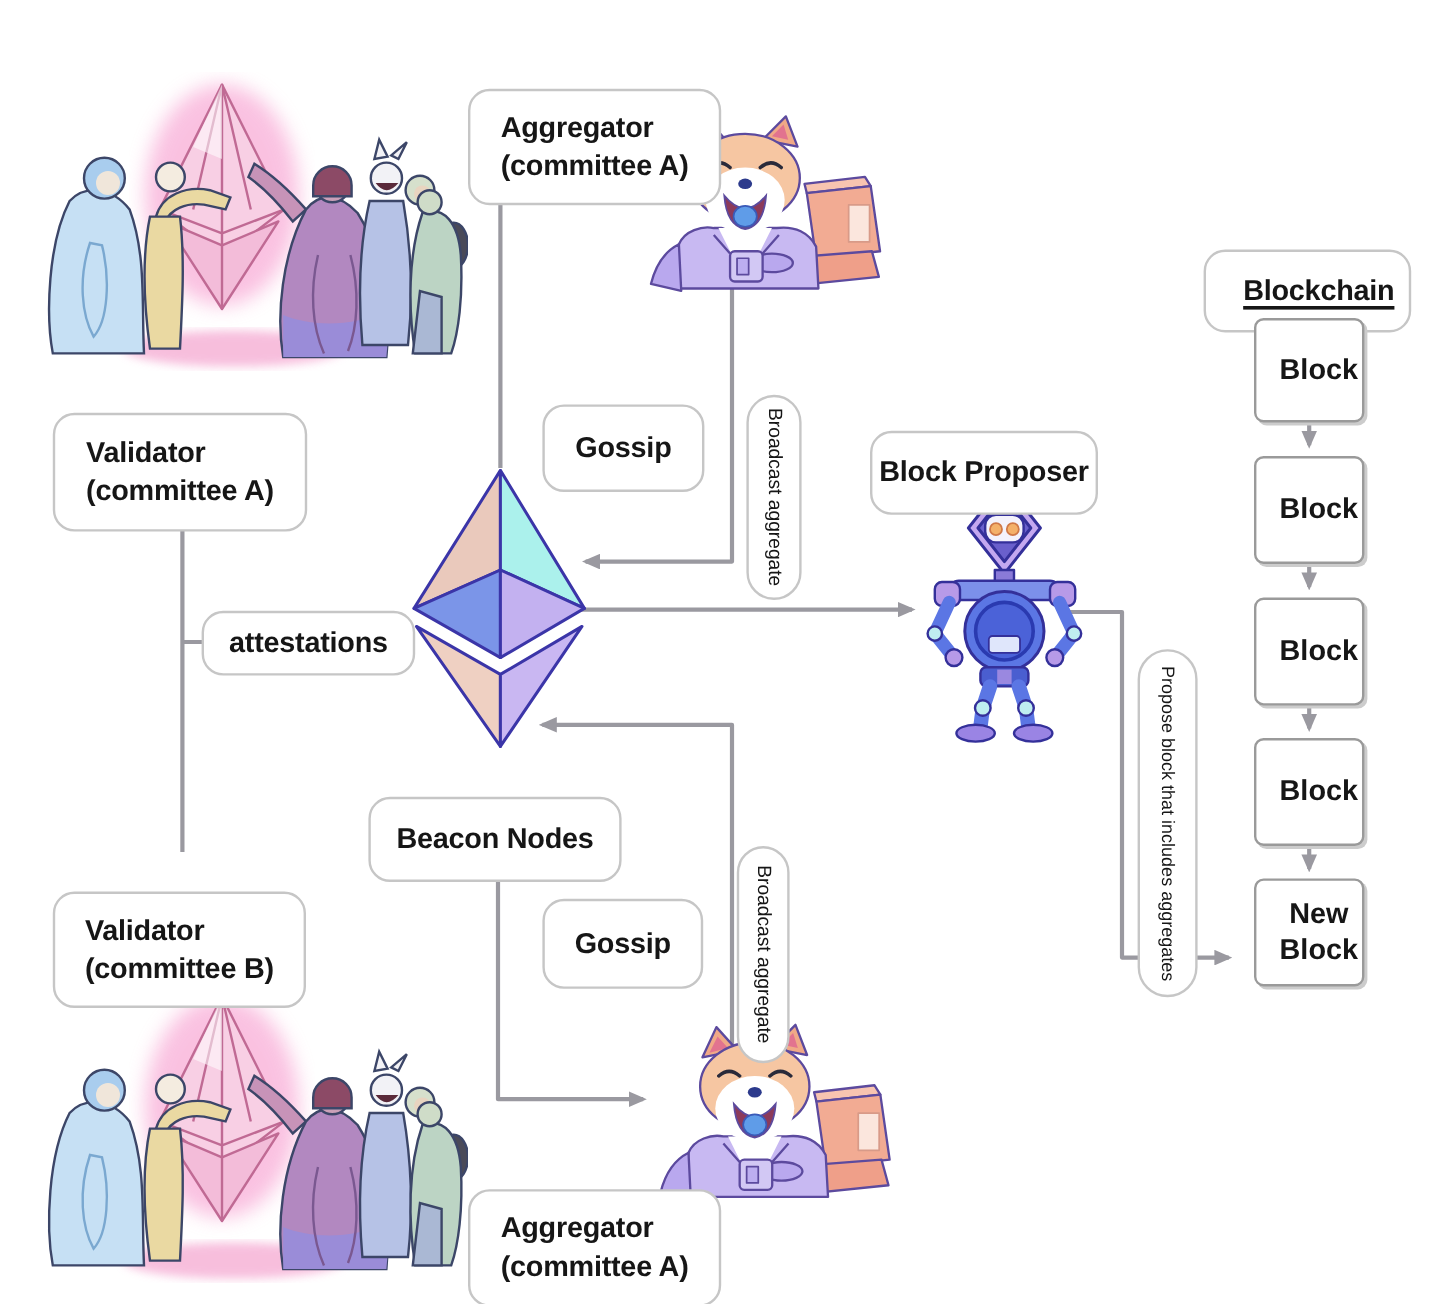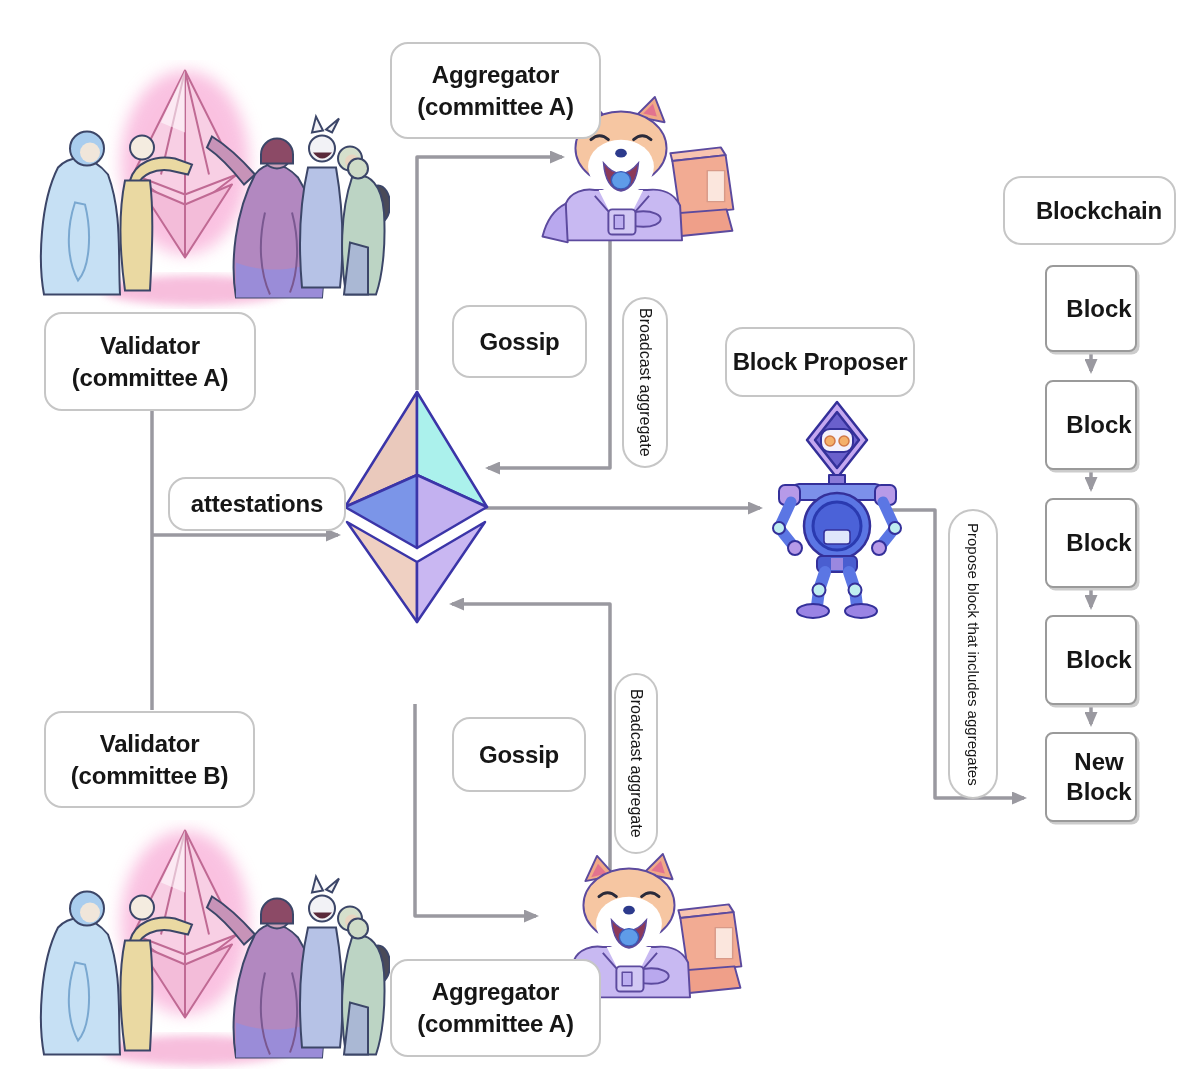--- a/index.html
+++ b/index.html
@@ -1,29 +1,29 @@
 <!DOCTYPE html>
 <html><head>
 <meta charset="utf-8">
 <style>
   html,body{margin:0;padding:0;background:#ffffff;}
   #stage{position:relative;width:1200px;height:1087px;background:#ffffff;overflow:hidden;
          font-family:"Liberation Sans",sans-serif;color:#161616;}
   .node{position:absolute;background:#fff;border:2px solid #c6c6c6;border-radius:18px;
-        display:flex;align-items:center;justify-content:center;text-align:center;
+        display:flex;align-items:center;justify-content:center;text-align:left;
         font-weight:700;font-size:24px;line-height:1.32;letter-spacing:-0.2px;
-        white-space:pre-line;box-sizing:border-box;z-index:3;}
+        white-space:pre-line;box-sizing:border-box;z-index:3;margin-top:32px;}
   .pill{border-radius:26px;font-weight:500;font-size:16px;letter-spacing:0;line-height:1;}
   .pill span{writing-mode:vertical-rl;}
   .pill.small span{font-size:15px;}
   .blk{position:absolute;background:#fff;border:2px solid #9a9a9a;border-radius:8px;
        box-shadow:2.5px 2.5px 0 #cccccc;display:flex;align-items:center;justify-content:center;
        font-weight:700;font-size:24px;line-height:1.25;text-align:center;white-space:pre-line;
        box-sizing:border-box;z-index:3;padding-left:16px;}
-  .bc-title{text-underline-offset:5px;text-decoration-thickness:2.5px;padding-left:19px;}
+  .bc-title{text-decoration:underline;text-underline-offset:5px;text-decoration-thickness:2.5px;padding-left:19px;}
   svg.lines{position:absolute;left:0;top:0;z-index:1;}
   svg.illus{position:absolute;z-index:2;}
   #defs{position:absolute;width:0;height:0;overflow:hidden;}
 </style>
 </head>
 <body>
 
 <div id="stage">
 
   <svg id="defs" aria-hidden="true">
@@ -202,20 +202,21 @@
     </svg>
 
   <div class="node" style="left:390px;top:42px;width:211px;height:97px">Aggregator
 (committee A)</div>
   <div class="node" style="left:452px;top:305px;width:135px;height:73px">Gossip</div>
   <div class="node pill" style="left:622px;top:297px;width:46px;height:171px">
     <span>Broadcast aggregate</span></div>
   <div class="node" style="left:44px;top:312px;width:212px;height:99px">Validator
 (committee A)</div>
   <div class="node" style="left:168px;top:477px;width:178px;height:54px">attestations</div>
+  <div class="node" style="left:307px;top:632px;width:211px;height:71px">Beacon Nodes</div>
   <div class="node" style="left:725px;top:327px;width:190px;height:70px">Block Proposer</div>
   <div class="node" style="left:452px;top:717px;width:134px;height:75px">Gossip</div>
   <div class="node pill" style="left:614px;top:673px;width:44px;height:181px">
     <span>Broadcast aggregate</span></div>
   <div class="node" style="left:44px;top:711px;width:211px;height:97px">Validator
 (committee B)</div>
   <div class="node" style="left:390px;top:959px;width:211px;height:98px">Aggregator
 (committee A)</div>
   <div class="node pill small" style="left:948px;top:509px;width:50px;height:290px">
     <span>Propose block that includes aggregates</span></div>

